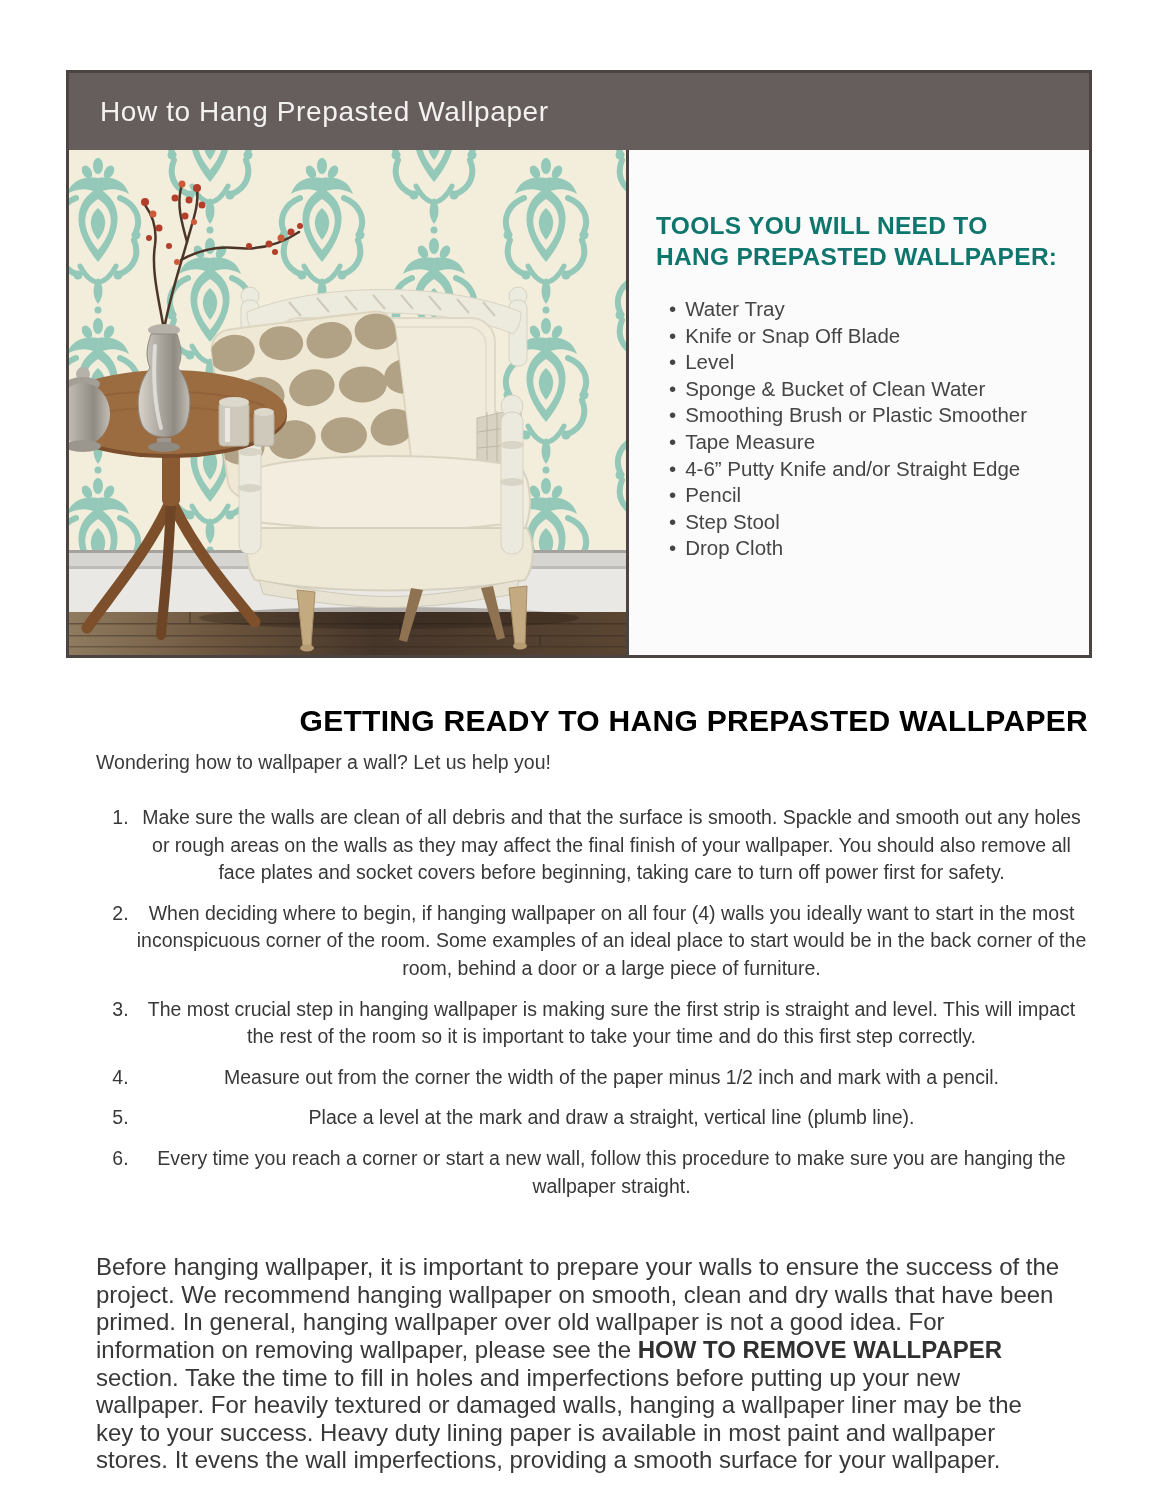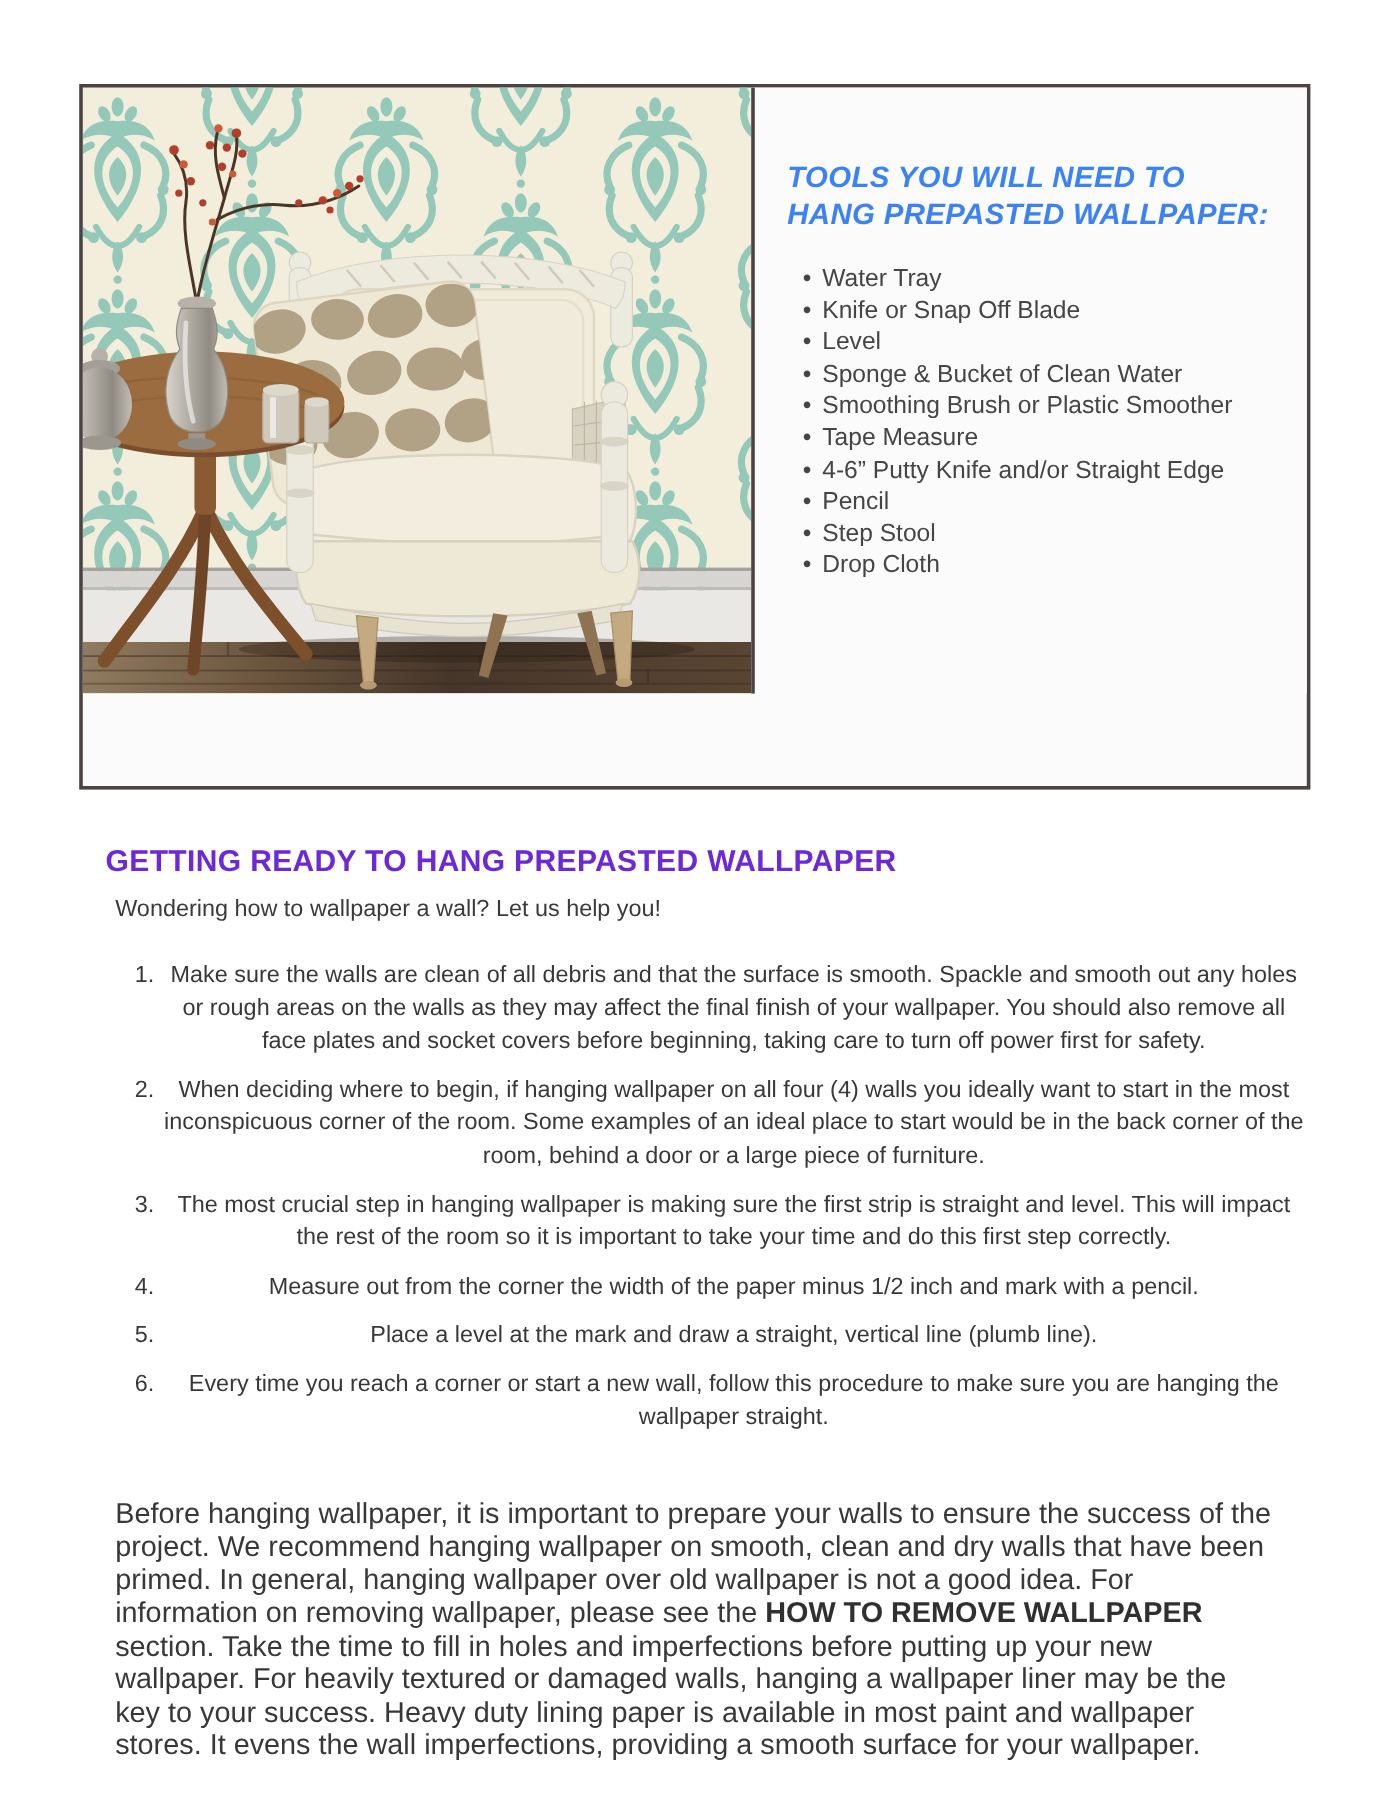--- a/index.html
+++ b/index.html
@@ -21,49 +21,52 @@
   }
   .card-body{display:flex;height:505px;}
   .photo-wrap{width:557px;height:505px;flex:0 0 557px;overflow:hidden;}
   .photo-wrap svg{display:block;}
   .tools-panel{
     flex:1;background:#fcfbfb;border-left:3px solid #4b4442;
     padding:60px 26px 0 27px;box-sizing:border-box;
   }
   .tools-panel h2{
     margin:0 0 24px 0;font-size:24.5px;line-height:31px;font-weight:700;
-    color:#3b82f6;letter-spacing:.3px;font-style:italic;
+    color:#0f766e;letter-spacing:.3px;
   }
   .tools-list{list-style:none;margin:0;padding:0 0 0 13px;}
   .tools-list li{
     font-size:20.5px;line-height:26.6px;color:#454545;display:flex;
   }
   .tools-list .bullet{margin-right:9px;color:#454545;}
   
   .main{position:absolute;left:88px;top:704px;width:1000px;}
   .section-heading{
-    margin:0 0 11px 0;font-size:25px;font-weight:700;color:#6d28d9;letter-spacing:.3px;
+    margin:0 0 11px 0;font-size:30px;font-weight:700;color:#000000;letter-spacing:.3px;text-align:right;
   }
   .intro{margin:0 0 28px 0;padding-left:8px;font-size:19.5px;line-height:27px;color:#3a3a3a;}
   ol.steps{margin:0;padding:0 0 0 46px;text-align:center;}
   ol.steps li{
     font-size:19.5px;line-height:27.6px;color:#383838;margin-bottom:13px;padding-left:1px;
   }
   .section-2{margin-top:53px;}
   .prep-para{
     margin:0;padding-left:8px;width:968px;font-size:24px;line-height:27.6px;color:#383838;
   }
   .prep-para strong{font-weight:700;color:#303030;}
 </style>
 </head>
 <body>
 
 <div class="page">
 
   <div class="card">
+    <div class="card-header">
+      <h1>How to Hang Prepasted Wallpaper</h1>
+    </div>
     <div class="card-body">
 
       <figure class="photo-wrap" style="margin:0" aria-label="Room scene: cream upholstered chair with white frame and tan dotted pillow, round wood side table with mercury glass vases and red berry branches, teal damask wallpaper, white baseboard and dark wood floor">
         <svg width="557" height="505" viewBox="0 0 557 505">
           <defs>
             <linearGradient id="floorG" x1="0" y1="0" x2="1" y2="0">
               <stop offset="0" stop-color="#8f7b5f"></stop>
               <stop offset="0.28" stop-color="#6b543d"></stop>
               <stop offset="0.55" stop-color="#46362a"></stop>
               <stop offset="1" stop-color="#5a4532"></stop>

